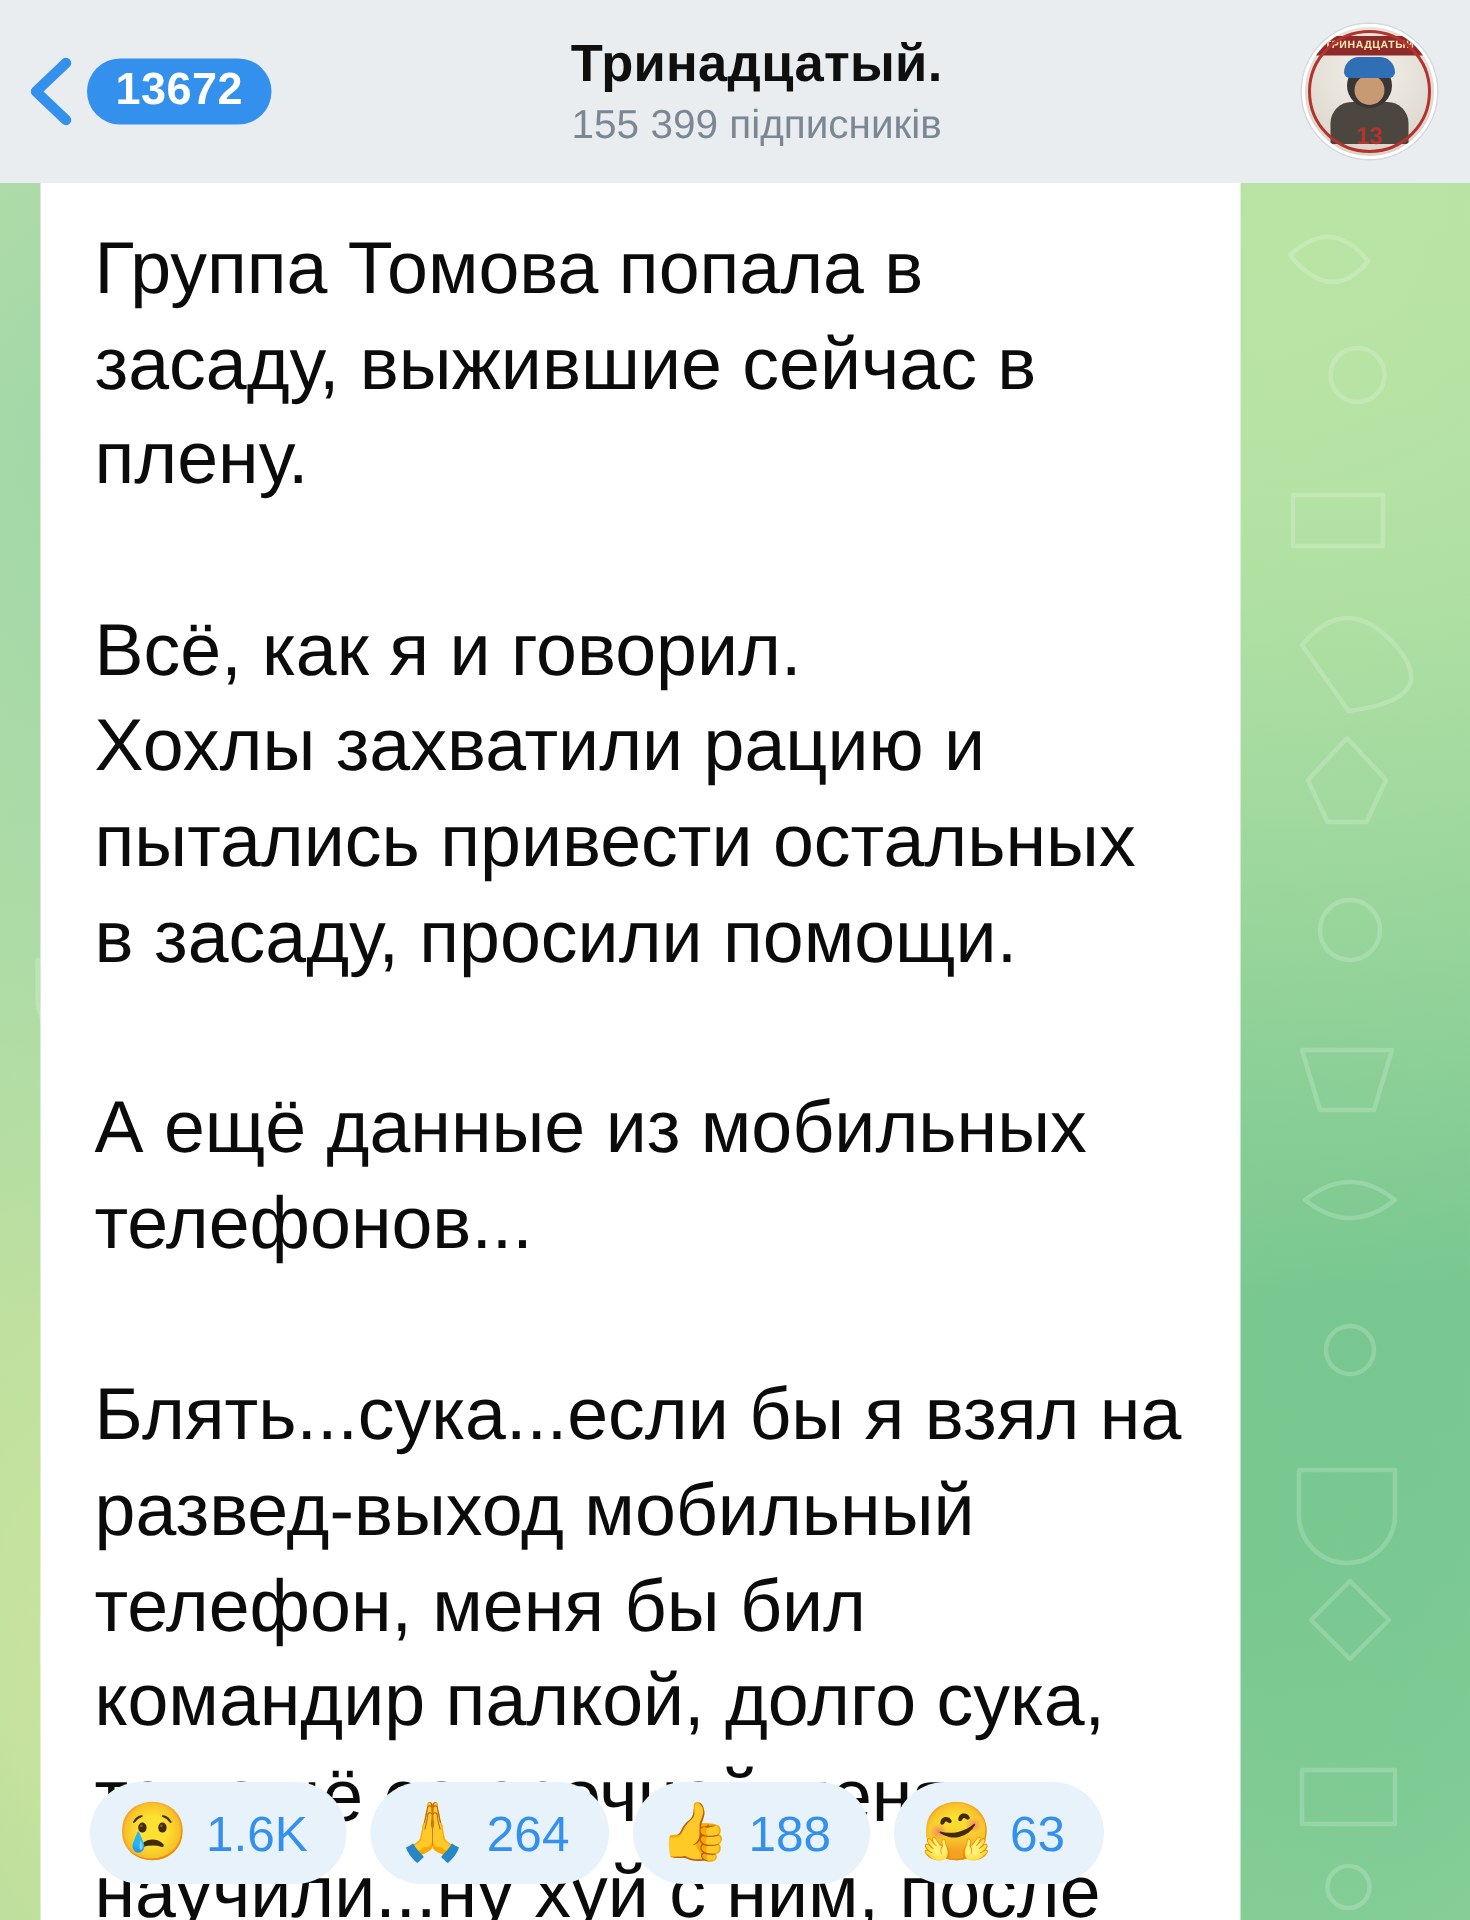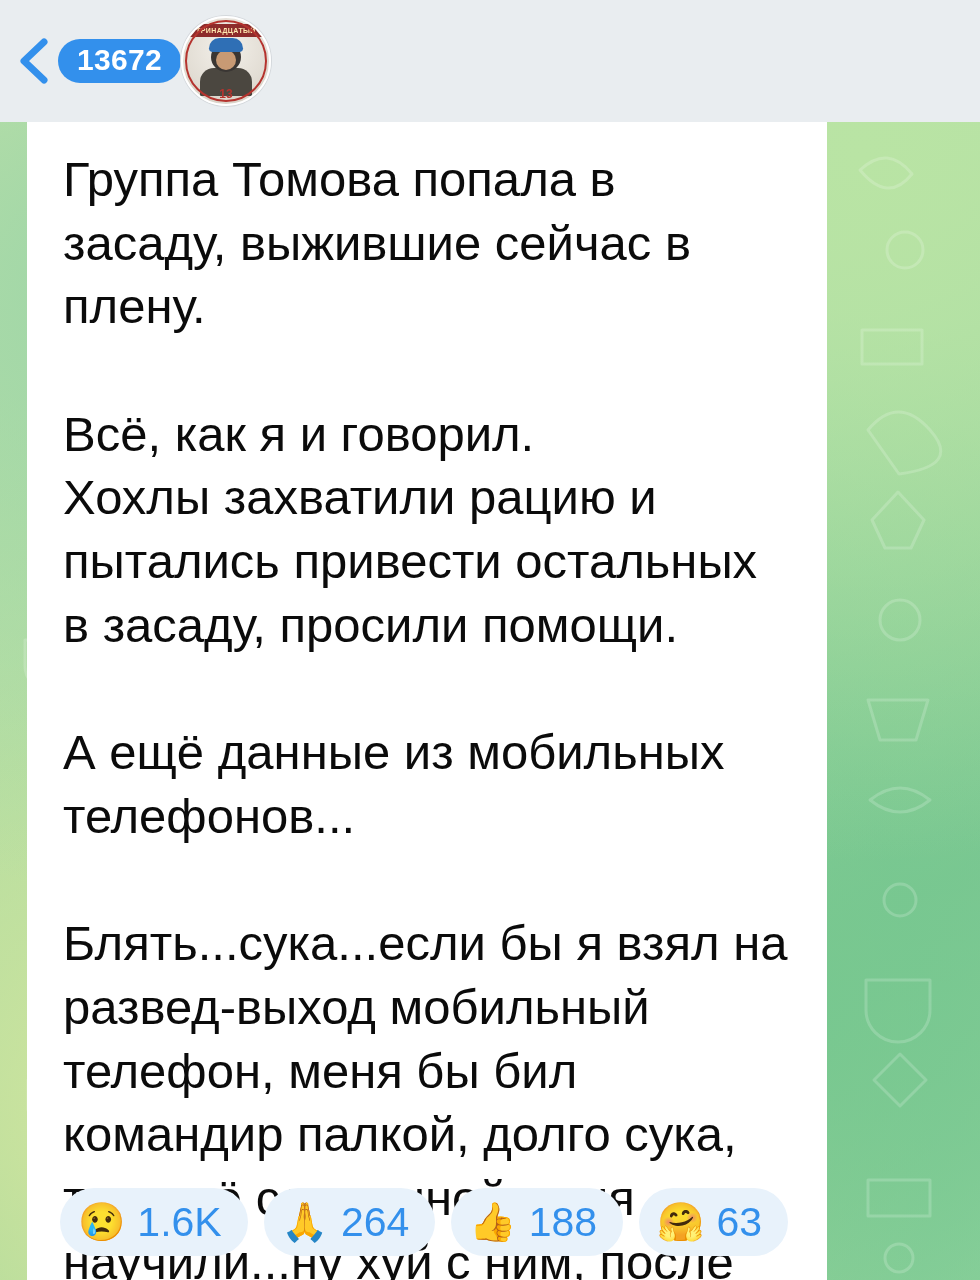--- a/index.html
+++ b/index.html
@@ -154,21 +154,21 @@
     width: 52px;
     height: 28px;
     border-radius: 14px 14px 0 0;
     background: #4b4740;
   }
   .av-num {
     position: absolute;
     left: 50%;
     bottom: 3px;
     transform: translateX(-50%);
-    font-size: 12px;
+    font-size: 16px;
     font-weight: 700;
     color: #b5332e;
   }
   .av-ring {
     position: absolute;
     left: 2px; top: 2px; right: 2px; bottom: 2px;
     border-radius: 50%;
     border: 2px solid #b5332e;
     pointer-events: none;
   }
@@ -212,21 +212,21 @@
     border-radius: 34px;
     padding: 10px 26px 10px 18px;
     height: 48px;
     box-sizing: content-box;
   }
   .reaction .emoji {
     font-size: 38px;
     line-height: 1;
   }
   .reaction .count {
-    font-size: 41px;
+    font-size: 33px;
     color: #3390ec;
     font-weight: 500;
     line-height: 1;
   }
 
   
   .right-strip {
     position: absolute;
     right: 0; top: 122px;
     width: 153px; height: 1158px;
@@ -276,20 +276,24 @@
   <div class="header">
     <div class="back-area">
       <span class="back-chevron">
         <svg width="30" height="46" viewBox="0 0 30 46" xmlns="http://www.w3.org/2000/svg">
           <path d="M26 4 L6 23 L26 42" fill="none" stroke="#3390ec" stroke-width="7" stroke-linecap="round" stroke-linejoin="round"></path>
         </svg>
       </span>
       <span class="unread-badge">13672</span>
     </div>
 
+    <div class="title-block">
+      <div class="chat-title">Тринадцатый.</div>
+      <div class="chat-sub">155 399 підписників</div>
+    </div>
 
     <div class="avatar-wrap">
       <div class="avatar">
         <div class="av-body"></div>
         <div class="av-head"></div>
         <div class="av-face"></div>
         <div class="av-beret"></div>
         <div class="av-top-band">ТРИНАДЦАТЫЙ</div>
         <div class="av-num">13</div>
         <div class="av-ring"></div>

